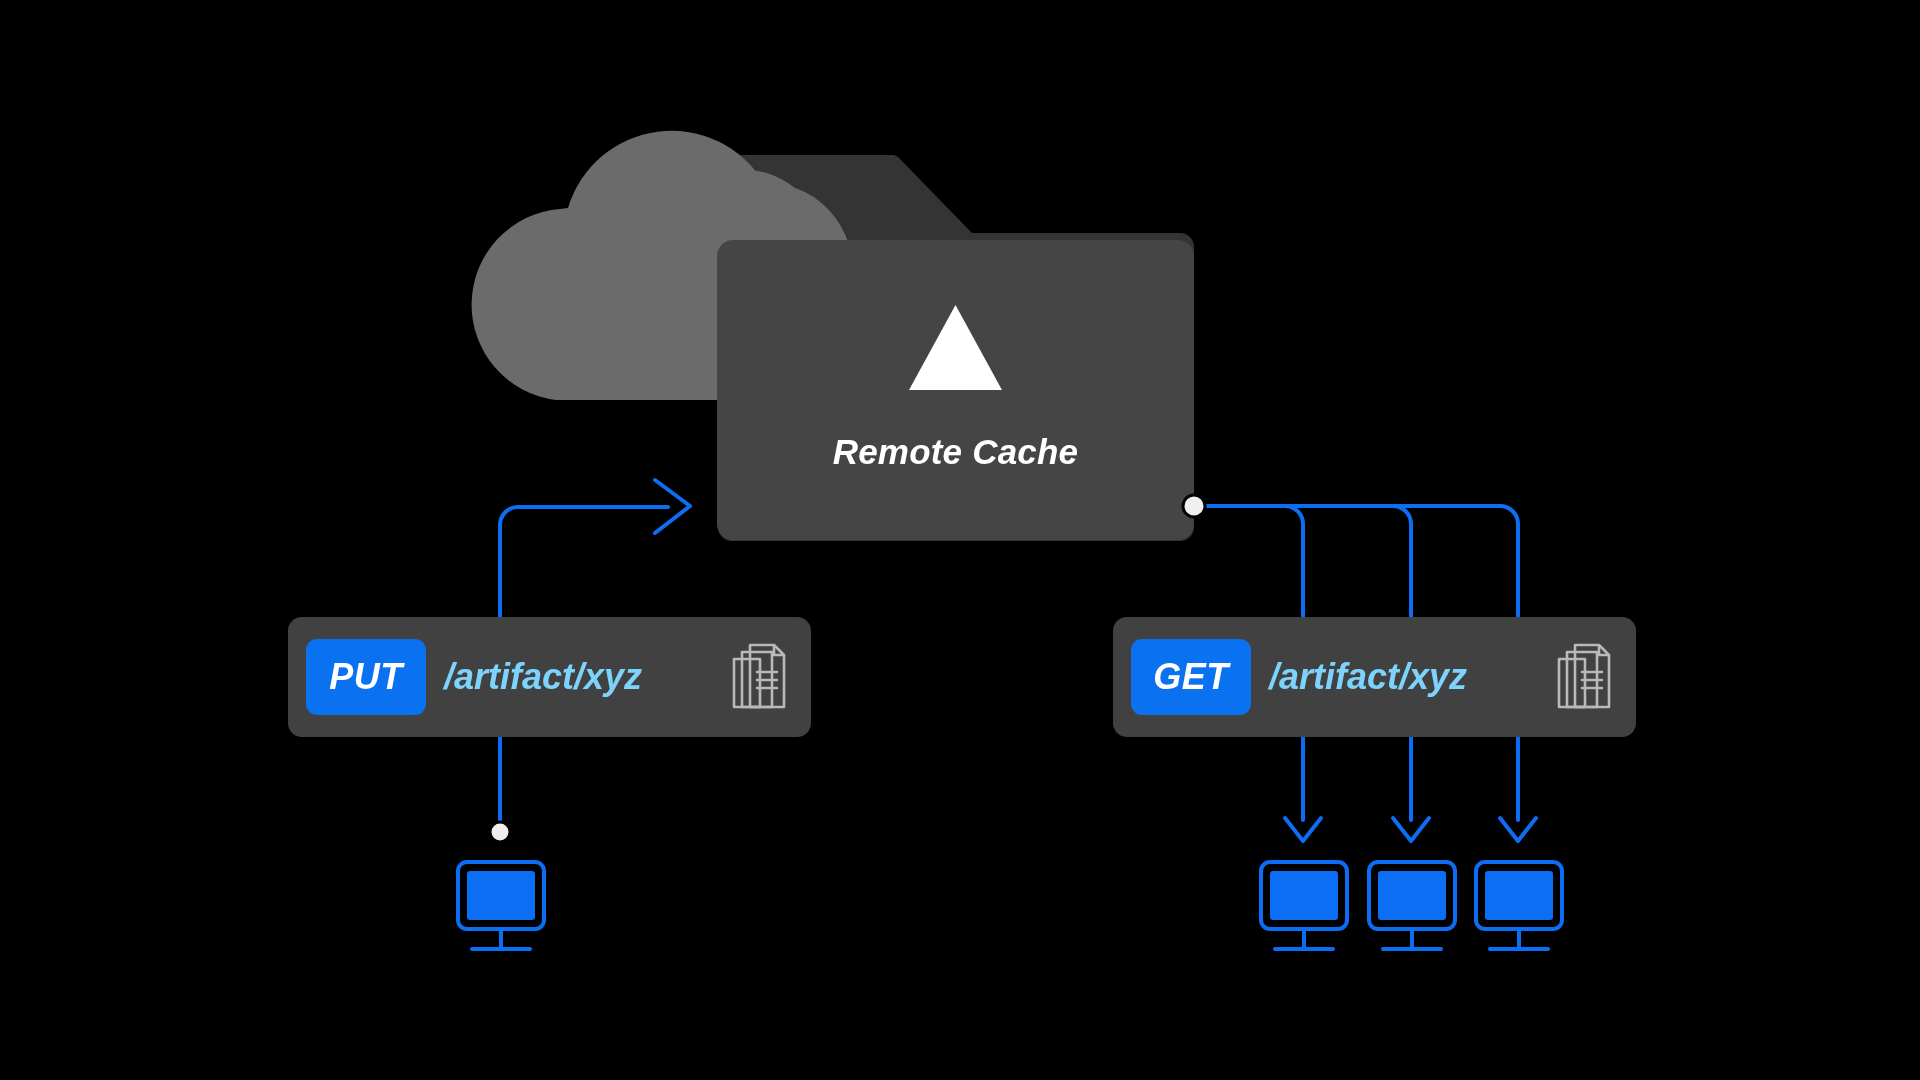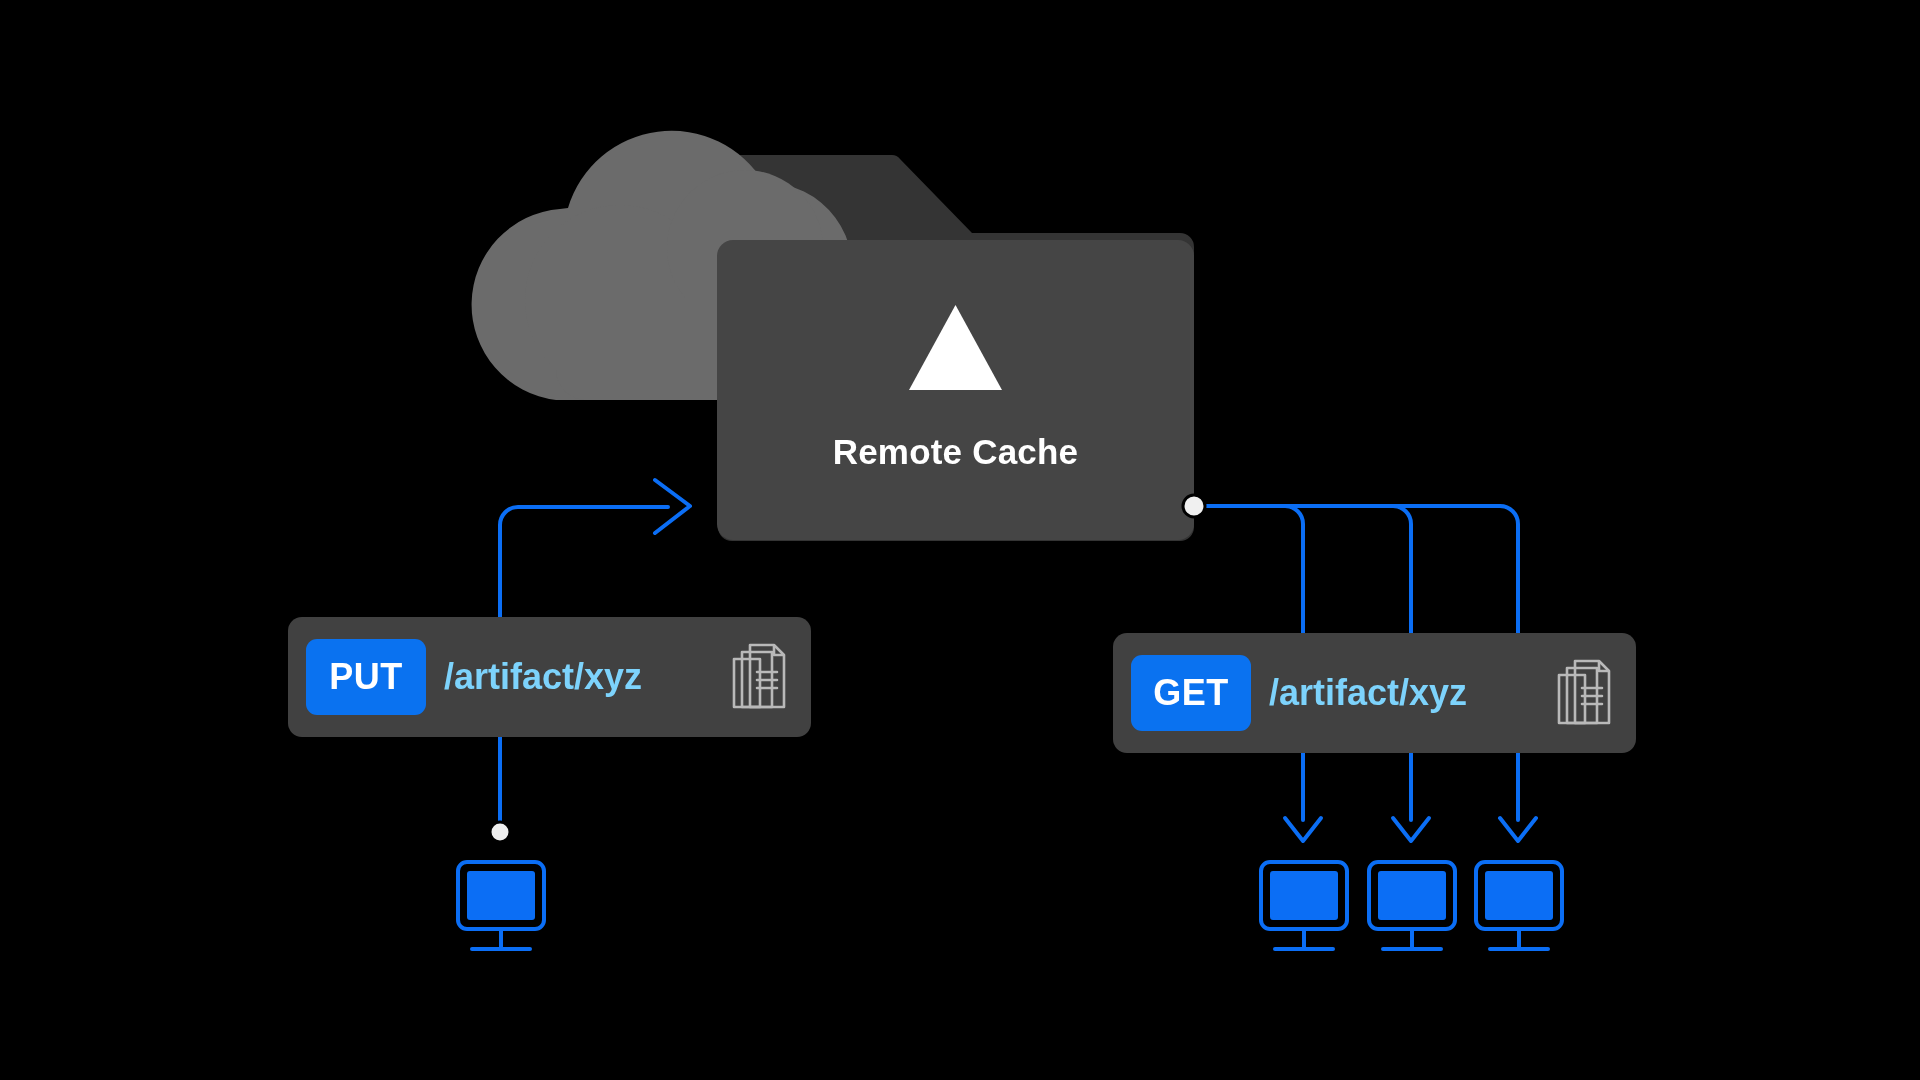--- a/index.html
+++ b/index.html
@@ -9,20 +9,21 @@
   }
   body {
     font-family: "Liberation Sans", sans-serif;
   }
   #stage {
     position: relative;
     width: 1920px;
     height: 1080px;
     background: #000000;
     overflow: hidden;
+    font-style: italic;
   }
   #diagram-svg {
     position: absolute;
     left: 0;
     top: 0;
     width: 1920px;
     height: 1080px;
     display: block;
   }
 
@@ -46,21 +47,21 @@
     position: absolute;
     height: 120px;
     background: #414141;
     border-radius: 14px;
     display: flex;
     align-items: center;
     box-sizing: border-box;
     padding: 0 18px 0 18px;
   }
   .pill-put { left: 288px; top: 617px; width: 523px; }
-  .pill-get { left: 1113px; top: 617px; width: 523px; margin-top: 16px; }
+  .pill-get { left: 1113px; top: 617px; width: 523px; }
 
   .method-badge {
     background: #0a72f0;
     border-radius: 11px;
     color: #ffffff;
     font-size: 36px;
     font-weight: bold;
     font-family: "Liberation Sans", sans-serif;
     height: 76px;
     min-width: 120px;

